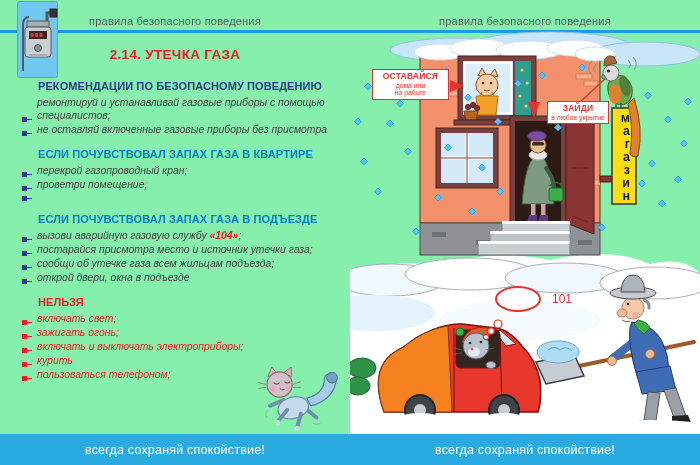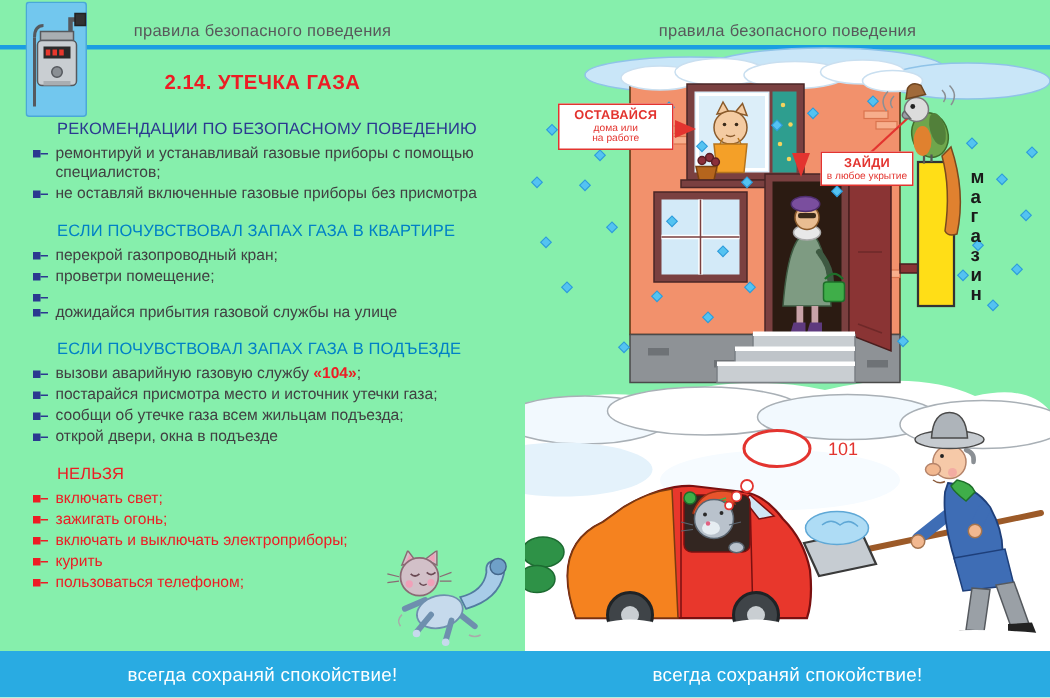--- a/index.html
+++ b/index.html
@@ -8,42 +8,42 @@
   .page{position:absolute;top:0;height:465px;width:350px;}
   .page-left{left:0;}
   .page-right{left:350px;}
   .running-head{position:absolute;top:15px;left:0;width:100%;text-align:center;
                 font-size:11px;color:#58595B;letter-spacing:.2px;}
   .rule-line{position:absolute;top:30px;left:0;width:700px;height:3px;background:#1B9DE2;}
   .meter-badge{position:absolute;left:17px;top:1px;width:41px;height:78px;}
   .doc-title{position:absolute;top:47px;left:0;width:100%;text-align:center;
              font-size:13.5px;font-weight:bold;color:#ED1C24;letter-spacing:.3px;}
   .content{position:absolute;left:22px;top:80px;width:322px;}
-  .sec-head{font-size:11px;font-weight:normal;margin:12px 0 4px 0;letter-spacing:.1px;padding-left:16px;}
+  .sec-head{font-size:11px;font-weight:bold;margin:12px 0 4px 0;letter-spacing:.1px;padding-left:16px;}
   .sec-head.first{margin-top:0;}
   .h-navy{color:#2B3990;} .h-blue{color:#0080C6;} .h-red{color:#ED1C24;}
-  .item{display:flex;align-items:flex-start;line-height:13px;font-size:10.4px;color:#414042;margin:1px 0;}
+  .item{display:flex;align-items:flex-end;line-height:13px;font-size:10.4px;color:#414042;margin:1px 0;font-style:italic;}
   .bullet{flex:0 0 auto;display:flex;align-items:center;margin-top:4px;width:13px;}
   .bullet::before{content:"";width:5px;height:5px;background:currentColor;display:block;}
   .bullet::after{content:"";width:5px;height:1.8px;background:currentColor;display:block;}
   .b-blue{color:#2B3990;} .b-red{color:#ED1C24;}
   .i-red .txt{color:#ED1C24;}
   .txt{margin-left:2px;}
   .accent{color:#ED1C24;font-weight:bold;}
   .footer-bar{position:absolute;left:0;top:434px;width:700px;height:31px;background:#29ABE2;display:flex;}
   .footer-half{width:350px;display:flex;align-items:center;justify-content:center;
                color:#ffffff;font-size:12.5px;letter-spacing:.2px;}
   .illu{position:absolute;left:0;top:28px;width:350px;height:406px;}
   .callout{position:absolute;background:#fff;border:1.5px solid #E3342F;color:#E3342F;
            text-align:center;line-height:1.12;padding:2px 1px;box-sizing:border-box;}
   .callout .co-title{font-size:8.5px;font-weight:bold;letter-spacing:.2px;}
   .callout .co-sub{font-size:6.8px;}
   .callout-stay{left:22px;top:69px;width:77px;}
   .callout-shelter{left:197px;top:101px;width:62px;}
-  .shop-sign-text{position:absolute;left:262px;top:112px;width:24px;text-align:left;padding-left:29px;}
+  .shop-sign-text{position:absolute;left:262px;top:112px;width:24px;text-align:right;}
   .shop-sign-text .inner{width:12px;margin:0 auto;word-break:break-all;
         font-size:12.5px;line-height:13px;font-weight:bold;color:#1A1A1A;}
   .bubble-text{position:absolute;left:146px;top:292px;width:44px;text-align:center;
                font-size:12px;font-weight:normal;color:#E3342F;margin-left:44px;}
   .running-cat{position:absolute;left:253px;top:367px;width:95px;height:68px;}
 </style>
 </head>
 <body>
 
 <div class="spread">
@@ -87,24 +87,20 @@
       <div class="item">
         <span class="bullet b-blue"></span>
         <span class="txt">перекрой газопроводный кран;</span>
       </div>
       <div class="item">
         <span class="bullet b-blue"></span>
         <span class="txt">проветри помещение;</span>
       </div>
       <div class="item">
         <span class="bullet b-blue"></span>
-      </div>
-      <div class="item">
-        <span class="bullet b-blue"></span>
-        <span class="txt">дожидайся прибытия газовой службы на улице</span>
       </div>
 
       <div class="sec-head h-blue">ЕСЛИ ПОЧУВСТВОВАЛ ЗАПАХ ГАЗА В ПОДЪЕЗДЕ</div>
       <div class="item">
         <span class="bullet b-blue"></span>
         <span class="txt"><span>вызови аварийную газовую службу </span><span class="accent">«104»</span><span>;</span></span>
       </div>
       <div class="item">
         <span class="bullet b-blue"></span>
         <span class="txt">постарайся присмотра место и источник утечки газа;</span>

